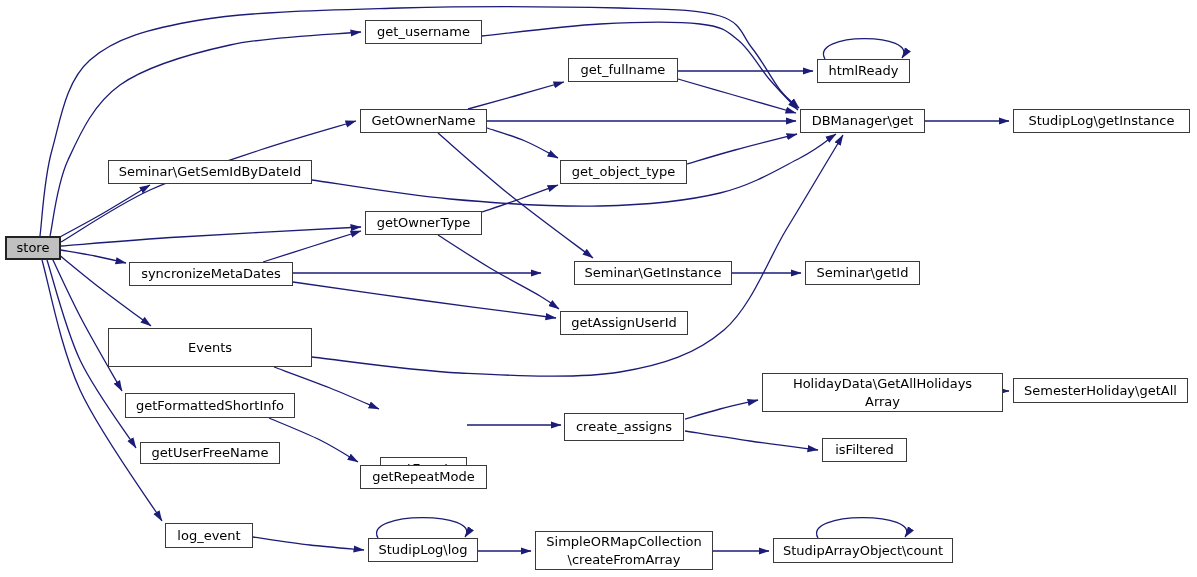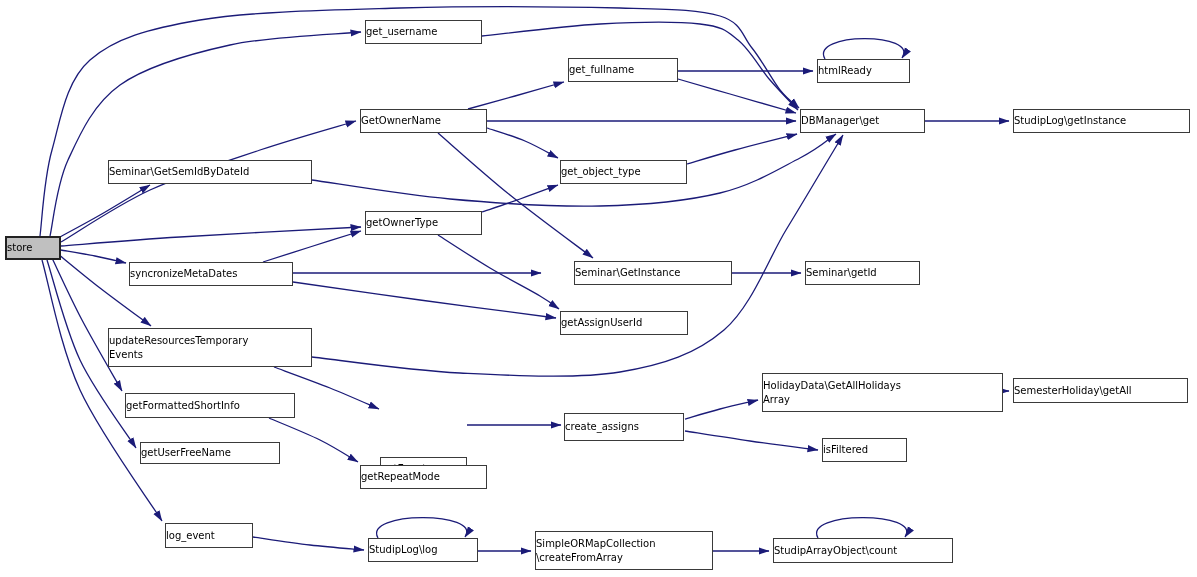--- a/index.html
+++ b/index.html
@@ -6,25 +6,25 @@
   .canvas{
     position:relative;
     width:1197px;height:577px;
     background:#ffffff;
     font-family:"DejaVu Sans","Liberation Sans",sans-serif;
     overflow:hidden;
   }
   #edge-layer{position:absolute;left:0;top:0;width:1197px;height:577px;}
   .node{
     position:absolute;
-    display:flex;flex-direction:column;justify-content:center;
+    display:flex;flex-direction:column;align-items:center;justify-content:center;
     background:#ffffff;
     border:1px solid #3a3a3a;
     box-sizing:border-box;
-    font-size:10px;color:#000000;
+    font-size:13px;color:#000000;
     white-space:nowrap;line-height:1.35;
     z-index:2;
   }
   .node.highlight{
     background:#c0c0c0;
     border:2px solid #222222;
   }
   .edge{fill:none;stroke-width:1.3px;}
 </style>
 </head>
@@ -116,21 +116,20 @@
       <div class="node" style="left: 545px; top: 261px; width: 158px; height: 24px; margin-left: 29px;">
         <span>Seminar\GetInstance</span>
       </div>
       <div class="node" style="left: 805px; top: 261px; width: 115px; height: 24px;">
         <span>Seminar\getId</span>
       </div>
       <div class="node" style="left: 560px; top: 311px; width: 128px; height: 24px;">
         <span>getAssignUserId</span>
       </div>
       <div class="node" style="left: 108px; top: 328px; width: 204px; height: 39px;">
-        <span>updateResourcesTemporary</span>
         <span>Events</span>
       </div>
       <div class="node" style="left: 125px; top: 393px; width: 170px; height: 25px;">
         <span>getFormattedShortInfo</span>
       </div>
       <div class="node" style="left: 140px; top: 442px; width: 140px; height: 22px;">
         <span>getUserFreeName</span>
       </div>
       <div class="node" style="left: 380px; top: 413px; width: 87px; height: 24px; margin-top: 44px;">
         <span>getEvents</span>

